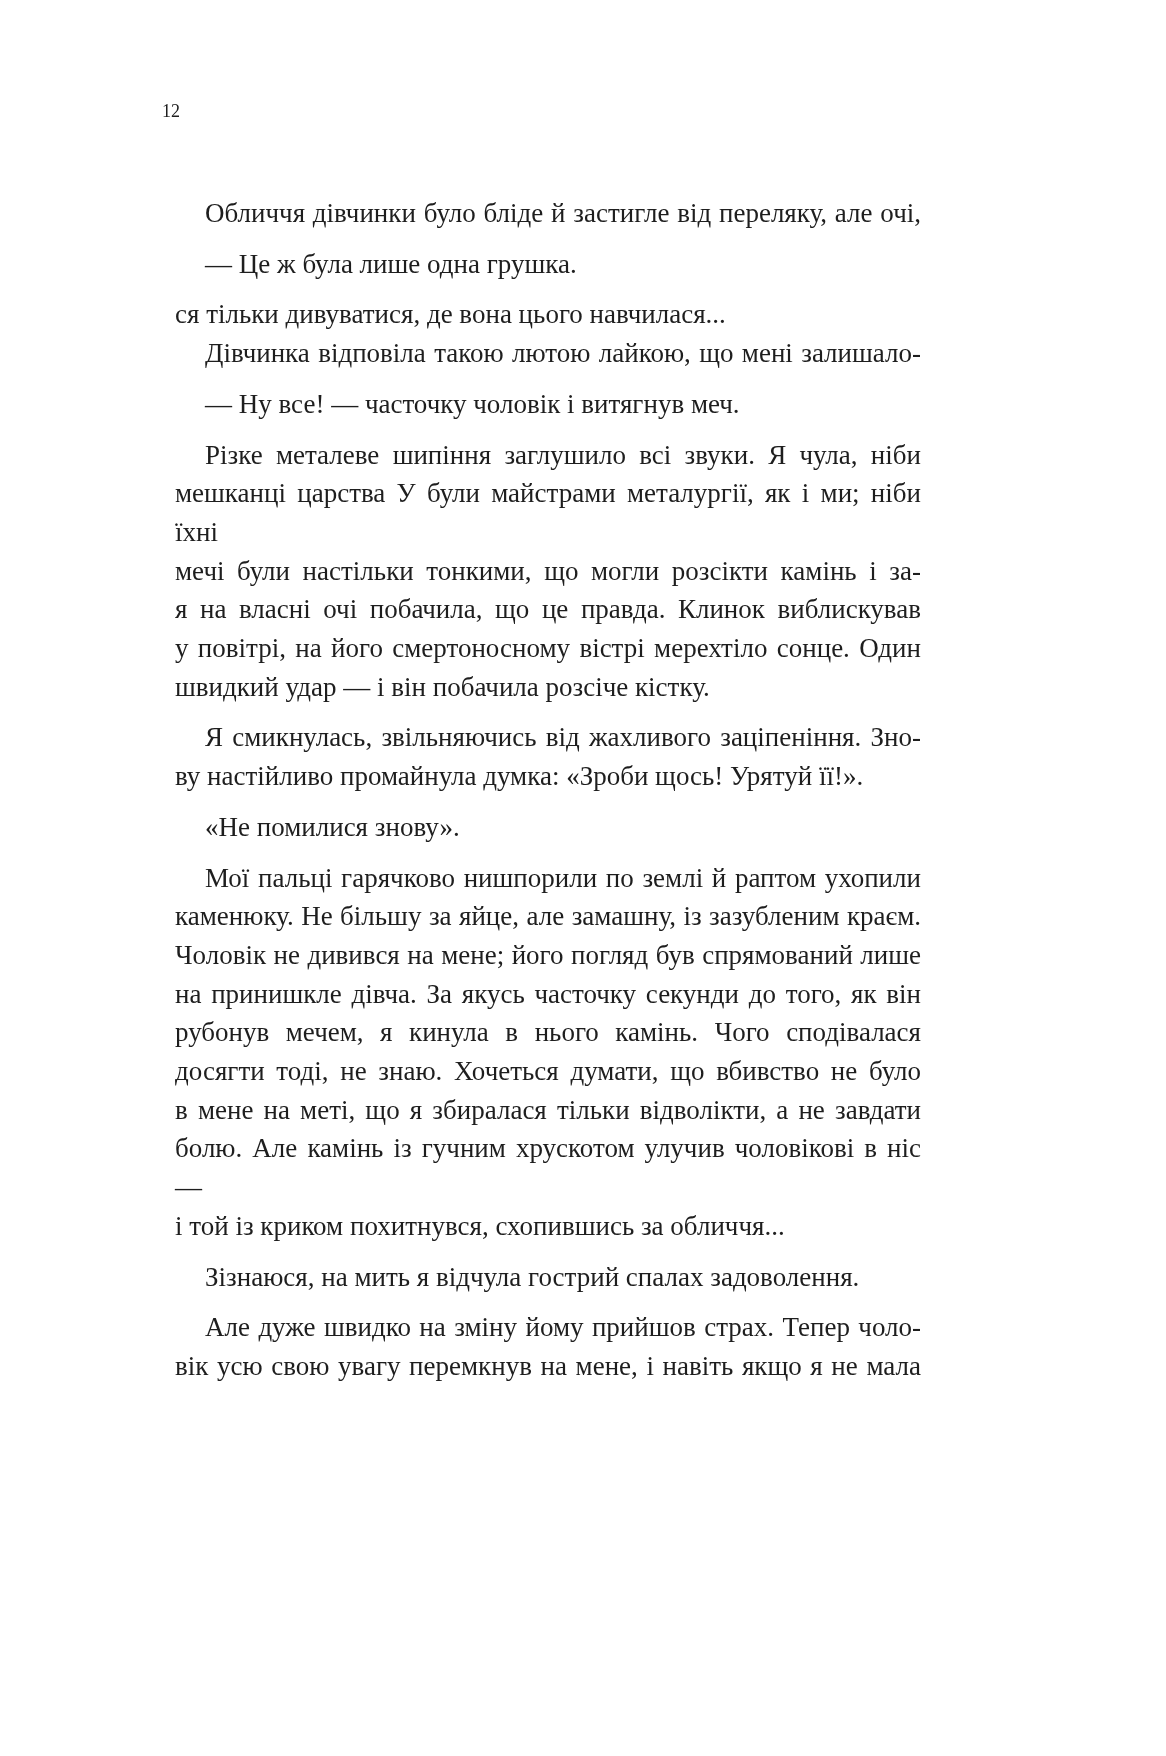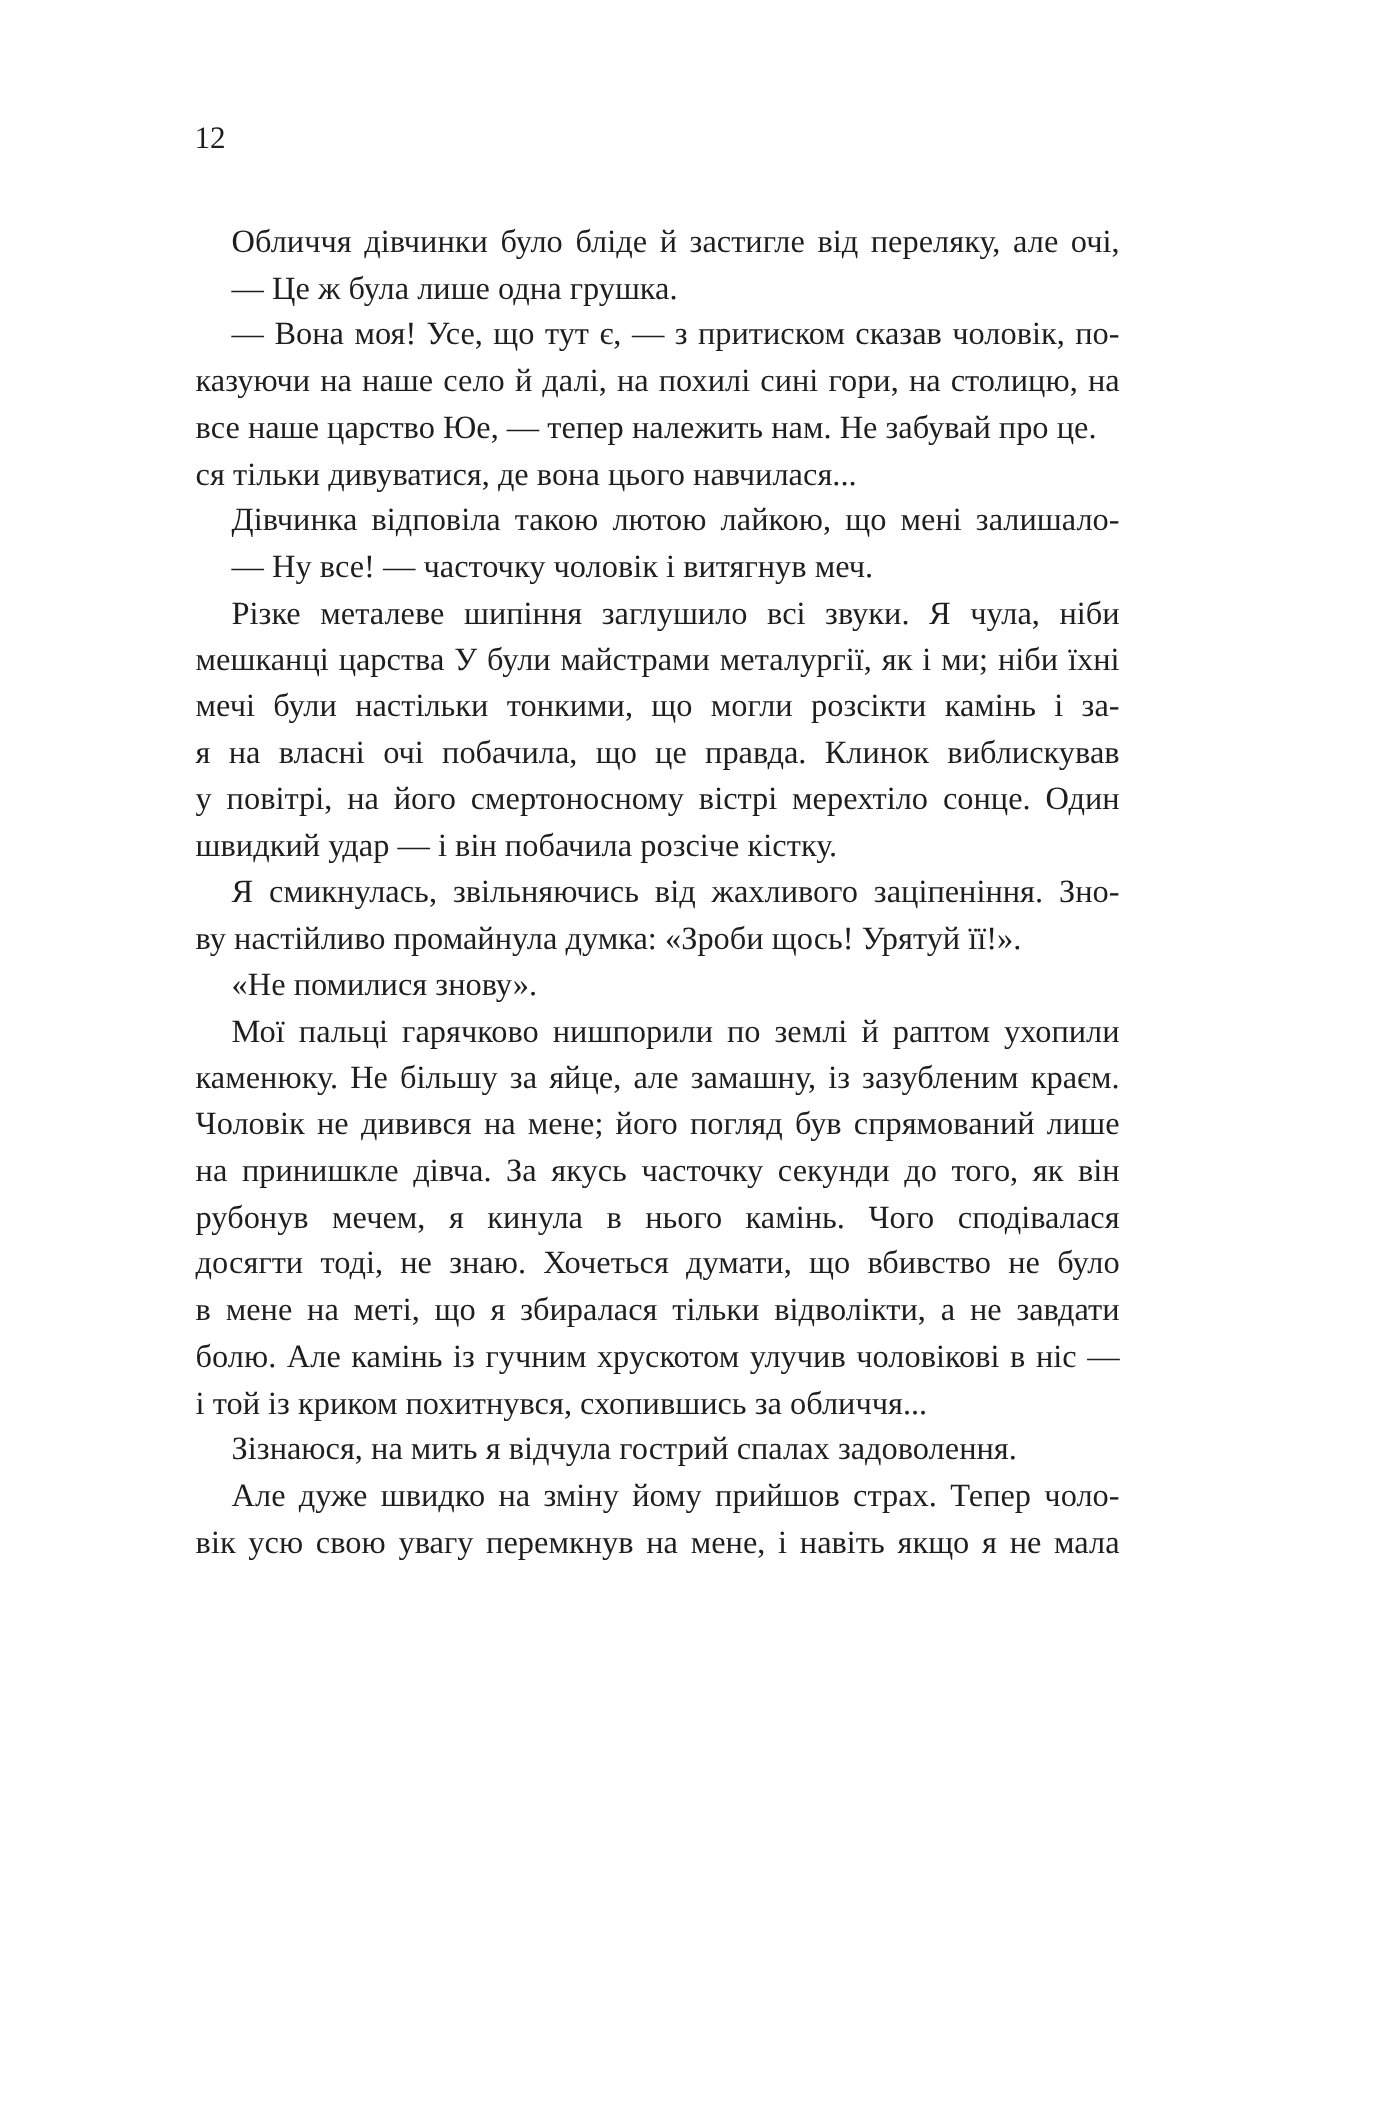--- a/index.html
+++ b/index.html
@@ -12,32 +12,32 @@
     background: #ffffff;
     font-family: "Liberation Serif", "DejaVu Serif", serif;
     color: #1e1e1e;
     position: relative;
     overflow: hidden;
   }
   .page-number {
     position: absolute;
     left: 162px;
     top: 102px;
-    font-size: 26px;
+    font-size: 18px;
     line-height: 1;
   }
   .text-block {
     position: absolute;
     left: 163px;
     top: 182px;
     width: 770px;
     font-size: 27px;
   }
   .para {
-    margin: 0;
+    margin: 12px;
   }
   .line {
     line-height: 38.7px;
     white-space: normal;
   }
   .line.justify {
     text-align: justify;
     text-align-last: justify;
   }
   .line.first {
@@ -48,25 +48,20 @@
 <body>
 
 <div class="page-number">12</div>
 
 <main class="text-block">
     <div class="para">
       <div class="line first justify">Обличчя дівчинки було бліде й застигле від переляку, але очі,</div>
     </div>
     <div class="para">
       <div class="line first">— Це ж була лише одна грушка.</div>
-    </div>
-    <div class="para">
-      <div class="line first justify">— Вона моя! Усе, що тут є, — з притиском сказав чоловік, по-</div>
-      <div class="line justify">казуючи на наше село й далі, на похилі сині гори, на столицю, на</div>
-      <div class="line">все наше царство Юе, — тепер належить нам. Не забувай про це.</div>
     </div>
     <div class="para">
       <div class="line">ся тільки дивуватися, де вона цього навчилася...</div>
       <div class="line first justify">Дівчинка відповіла такою лютою лайкою, що мені залишало-</div>
     </div>
     <div class="para">
       <div class="line first">— Ну все! — часточку чоловік і витягнув меч.</div>
     </div>
     <div class="para">
       <div class="line first justify">Різке металеве шипіння заглушило всі звуки. Я чула, ніби</div>

